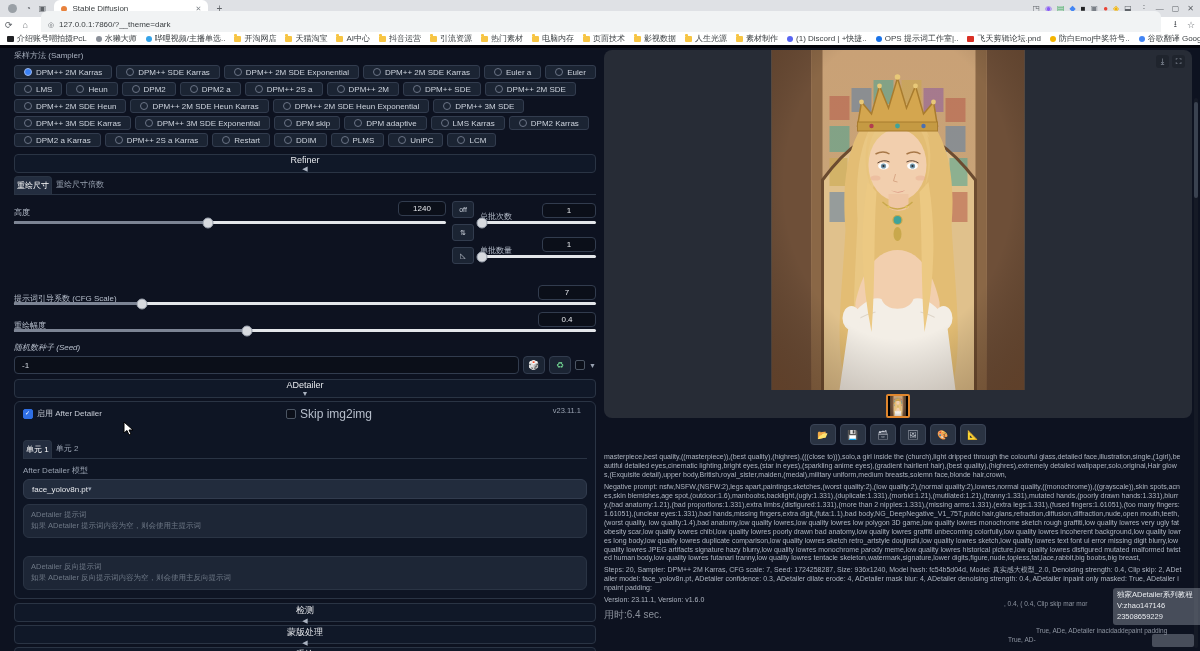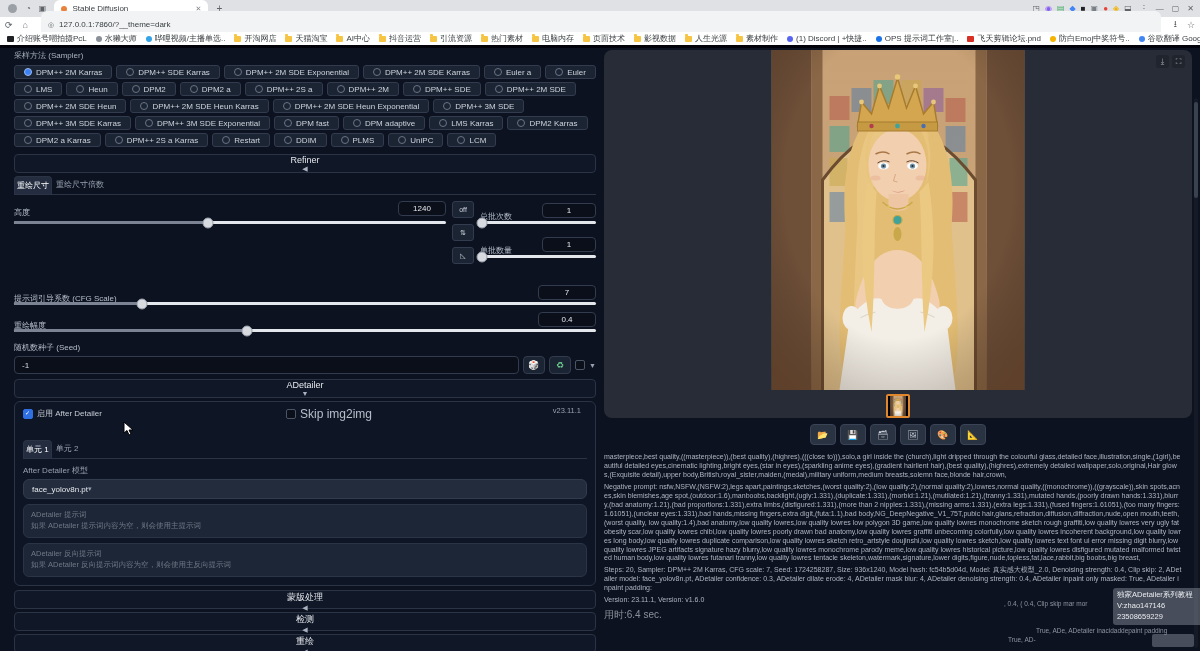--- a/index.html
+++ b/index.html
@@ -54,36 +54,36 @@
   .dim-row .slider{position:absolute;left:0;right:0;top:20px;}
   .side-btns{position:absolute;left:438px;top:0;width:20px;display:flex;flex-direction:column;gap:6px;}
   .sbtn{width:20px;height:15px;background:#1b2433;border:1px solid #323c4e;border-radius:3px;color:#cdd3dd;font-size:7px;display:flex;align-items:center;justify-content:center;}
   .batch-col{position:absolute;left:466px;top:4px;right:0;}
   .batch-row{position:relative;height:34px;}
   .batch-row .numbox{position:absolute;right:0;top:-2px;width:52px;}
   .batch-row .slider{position:absolute;left:0;right:0;top:16px;}
   .fw-row{position:relative;height:25px;margin-bottom:2px;}
   .fw-row .numbox{position:absolute;right:0;top:-2px;width:56px;}
   .fw-row .slider{position:absolute;left:0;right:0;top:15px;}
-  .seed-label{margin:3px 0 3px;}
+  .seed-label{margin:3px 0 3px;font-style:italic;}
   .seed-row{display:flex;align-items:center;gap:4px;margin-bottom:5px;}
   .seedbox{flex:1;height:16px;background:#0b0f19;border:1px solid #323c4e;border-radius:4px;display:flex;align-items:center;padding:0 7px;font-size:8px;color:#d5dae2;}
   .ibtn{width:20px;height:16px;background:#1b2433;border:1px solid #323c4e;border-radius:4px;font-size:9px;display:flex;align-items:center;justify-content:center;color:#cdd3dd;}
   .ibtn.green{color:#6fcf8f;}
   .cb{width:8px;height:8px;border:1px solid #4b5563;border-radius:2px;background:#0b0f19;flex:none;position:relative;}
   .cb.checked{background:#2f6fe4;border-color:#2f6fe4;}
   .cb.checked::after{content:"✓";color:#fff;font-size:6px;position:absolute;top:-1px;left:1px;}
   .caret{font-size:7px;color:#98a1b0;}
   .adet-panel{border:1px solid #2a3444;border-radius:6px;padding:5px 8px 6px;margin-bottom:4px;background:#0e1524;}
   .adet-top{display:flex;align-items:center;position:relative;height:13px;margin-bottom:20px;}
   .adet-top .cbl{display:flex;align-items:center;gap:4px;font-size:8px;color:#c7ccd6;}
   .adet-top .skip{position:absolute;left:263px;display:flex;align-items:center;gap:4px;font-size:12px;color:#b7bfcc;}
   .adet-top .ver{position:absolute;right:6px;top:-1px;font-size:7.5px;color:#98a1b0;}
   .dd{height:18px;background:#222c3d;border:1px solid #323c4e;border-radius:6px;display:flex;align-items:center;justify-content:flex-start;padding:0 8px;font-size:8px;color:#e5e7eb;margin-bottom:5px;}
-  .ta{background:#1d2636;border:1px solid #2a3444;border-radius:6px;padding:4px 7px;margin-bottom:5px;min-height:24px;}
+  .ta{background:#1d2636;border:1px solid #2a3444;border-radius:6px;padding:4px 7px;margin-bottom:18px;min-height:24px;}
   .ta div{font-size:7.5px;color:#6e7886;line-height:1.5;}
   .cnet{display:flex;gap:12px;margin-top:4px;}
   .cnet-l{width:286px;flex:none;}
   .cnet-r{flex:1;}
   .cnr-row{position:relative;height:26px;}
   .cnr-row .numbox{position:absolute;right:0;top:-2px;width:56px;}
   
   .rcol{position:absolute;left:604px;top:2px;width:588px;}
   .viewer{height:368px;background:#272c36;border-radius:8px;position:relative;overflow:hidden;}
   .vicons{position:absolute;top:5px;right:7px;display:flex;gap:3px;}
@@ -439,21 +439,21 @@
             <span>DPM++ 3M SDE Karras</span>
           </button>
 
           <button class="pill">
             <span class="radio"></span>
             <span>DPM++ 3M SDE Exponential</span>
           </button>
 
           <button class="pill">
             <span class="radio"></span>
-            <span>DPM fast</span>
+            <span>DPM skip</span>
           </button>
 
           <button class="pill">
             <span class="radio"></span>
             <span>DPM adaptive</span>
           </button>
 
           <button class="pill">
             <span class="radio"></span>
             <span>LMS Karras</span>
@@ -606,26 +606,26 @@
         </div>
         <div class="ta" style="margin-bottom:2px">
           <div>ADetailer 反向提示词</div>
           <div>如果 ADetailer 反向提示词内容为空，则会使用主反向提示词</div>
         </div>
       </div>
 
       <div>
 
           <div class="acc">
+            <span>检测</span>
+            <span class="ar">◀</span>
+          </div>
+
+          <div class="acc">
             <span>蒙版处理</span>
-            <span class="ar">◀</span>
-          </div>
-
-          <div class="acc">
-            <span>检测</span>
             <span class="ar">◀</span>
           </div>
 
           <div class="acc">
             <span>重绘</span>
             <span class="ar">◀</span>
           </div>
         </div>
 
       <div class="cnet">

